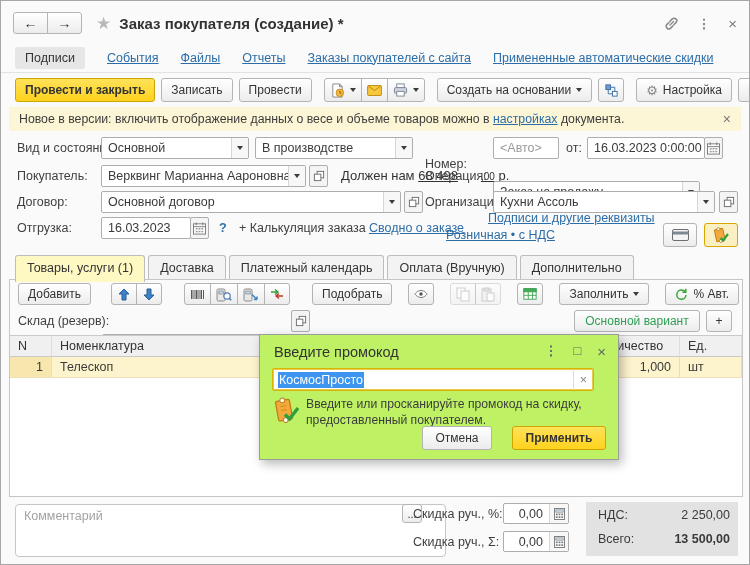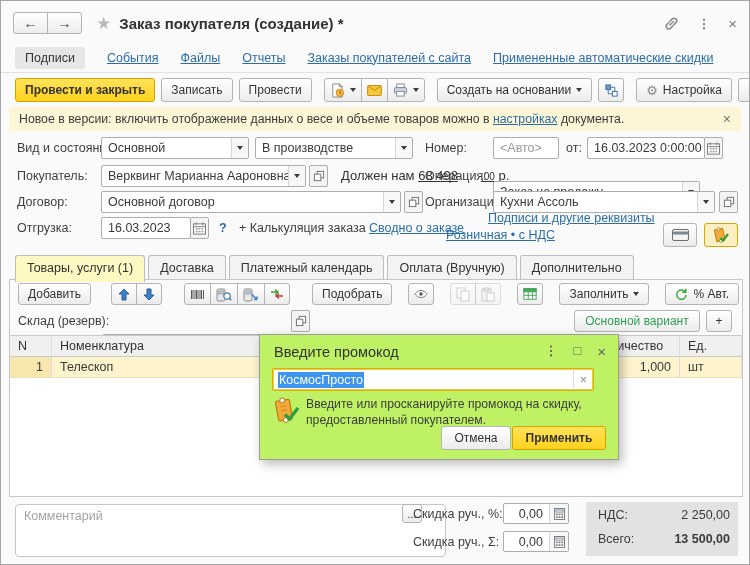--- a/index.html
+++ b/index.html
@@ -98,21 +98,21 @@
   .dlg-icons span { cursor:pointer; }
   .promoinput { position:absolute; left:12px; top:33px; width:322px; height:23px;
                 border:1px solid #d8b300; box-shadow:0 0 0 1px #e8cb4e inset; background:#fff;
                 display:flex; align-items:center; border-radius:2px; }
   .promoinput .val { flex:1; padding:0 5px; font-size:12.5px; }
   .sel { background:#3e95ef; color:#fff; padding:1px 1px; }
   .promoinput .clr { width:20px; align-self:stretch; border-left:1px solid #dcdcdc;
                      display:flex; align-items:center; justify-content:center; color:#888; cursor:pointer; }
   .dlg-hint { position:absolute; left:46px; top:62px; width:300px; font-size:12.2px;
               color:#3c3c3c; line-height:1.28; }
-  .dlg-btns { position:absolute; right:12px; bottom:9px; display:flex; gap:1px; }
+  .dlg-btns { position:absolute; right:12px; bottom:9px; display:flex; gap:20px; }
 
   
   .comment { position:absolute; left:14px; top:503px; width:431px; height:53px; resize:none;
              border:1px solid #c6c6c6; border-radius:4px; background:#fff; font-family:"Liberation Sans",sans-serif;
              font-size:12.5px; padding:4px 8px; color:#333; }
   .comment::placeholder { color:#a3a3a3; }
   .dots { position:absolute; left:401px; top:503px; width:20px; height:19px; padding:0; font-size:11px; }
   .totals { position:absolute; left:585px; top:501px; width:152px; height:54px; background:#e2e2e2; }
   .totals .row { display:flex; padding:6px 8px 0 12px; font-size:12.5px; }
   .totals .row .v { margin-left:auto; }
@@ -288,21 +288,21 @@
           <rect x="3" y="9" width="2" height="1.6"></rect>
           <rect x="6" y="9" width="2" height="1.6"></rect>
           <rect x="9" y="9" width="2" height="1.6"></rect>
         </g>
       </svg>
     </span>
   <span class="lbl" style="left:218px; top:216px; color:#2c6da8; font-weight:bold;">?</span>
   <span class="lbl" style="left:238px; top:216px;">+ Калькуляция заказа</span>
   <span class="lbl lnk" style="left:368px; top:216px;">Сводно о заказе</span>
 
-  <span class="lbl" style="left:424px; top:136px;">Номер:</span>
+  <span class="lbl" style="left:424px; top:152px;">Номер:</span>
   <div class="fld" style="left:492px; top:136px; width:66px;">
     <span class="txt ph">&lt;Авто&gt;</span>
   </div>
   <span class="lbl" style="left:565px; top:136px;">от:</span>
   <div class="fld" style="left:586px; top:136px; width:118px;">
     <span class="txt">16.03.2023  0:00:00</span>
   </div>
   <span class="openbtn" style="left:703px; top:136px;">
       <svg width="13" height="13" viewBox="0 0 14 13">
         <rect x=".5" y="1.5" width="13" height="11" fill="#fff" stroke="#777"></rect>

